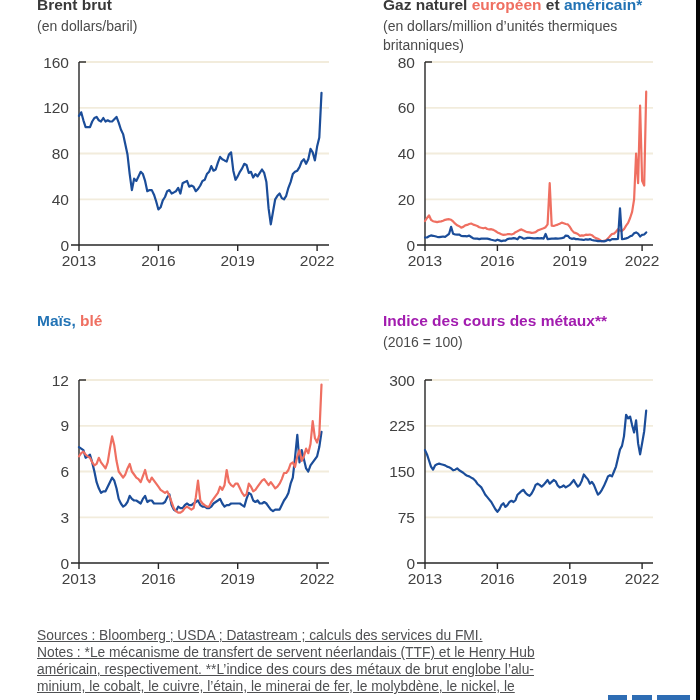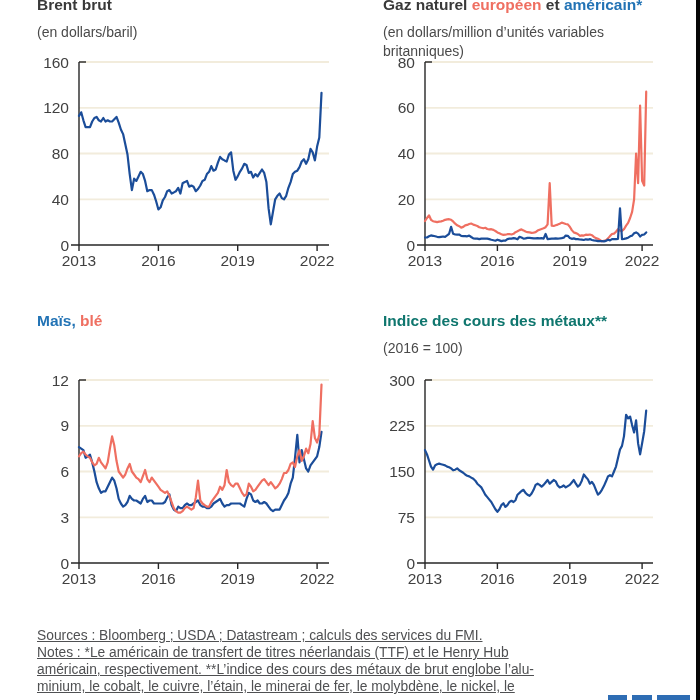--- a/index.html
+++ b/index.html
@@ -6,21 +6,21 @@
   .fig{
     position:relative;width:700px;height:700px;background:#ffffff;
     overflow:hidden;font-family:"Liberation Sans",sans-serif;
   }
   .panel-title{position:absolute;}
   .pt-tl{left:37px;top:-5px;width:300px;}
   .pt-tr{left:383px;top:-5px;width:296px;}
   .pt-bl{left:37px;top:311px;width:300px;}
   .pt-br{left:383px;top:311px;width:310px;}
   .t{font-size:15.5px;font-weight:700;color:#393939;line-height:20px;}
-  .sub{font-size:14px;color:#4a4a4a;line-height:19px;margin-top:8px;}
+  .sub{font-size:14px;color:#4a4a4a;line-height:19px;margin-top:2px;}
   svg.chart{position:absolute;overflow:visible;}
   .ch-tl{left:37px;top:50px;}
   .ch-tr{left:383px;top:50px;}
   .ch-bl{left:37px;top:368px;}
   .ch-br{left:383px;top:368px;}
   svg text.tick{font-family:"Liberation Sans",sans-serif;font-size:15.5px;fill:#414141;}
   .footer{position:absolute;left:37px;top:627px;width:590px;font-size:13.8px;line-height:17px;color:#4f5052;}
   .footer div{white-space:nowrap;text-decoration:underline;}
   .logo{position:absolute;left:608px;top:695px;width:90px;height:5px;}
   .logo i{position:absolute;top:0;height:5px;display:block;}
@@ -38,32 +38,32 @@
     <div class="t">
       <span style="color: rgb(57, 57, 57);">Brent brut</span>
     </div>
     <div class="sub">(en dollars/baril)</div>
   </div>
 
   <div class="panel-title pt-tr">
     <div class="t">
       <span style="color: rgb(57, 57, 57);">Gaz naturel </span><span style="color: rgb(239, 111, 97);">européen</span><span style="color: rgb(57, 57, 57);"> et </span><span style="color: rgb(34, 115, 181);">américain*</span>
     </div>
-    <div class="sub">(en dollars/million d’unités variables britanniques)</div>
+    <div class="sub">(en dollars/million d’unités thermiques britanniques)</div>
   </div>
 
   <div class="panel-title pt-bl">
     <div class="t">
       <span style="color: rgb(34, 115, 181);">Maïs,</span><span style="color: rgb(239, 111, 97); margin-top: 20px;"> blé</span>
     </div>
   </div>
 
   <div class="panel-title pt-br">
     <div class="t">
-      <span style="color: #0f766e;">Indice des cours des métaux**</span>
+      <span style="color: #a21caf;">Indice des cours des métaux**</span>
     </div>
     <div class="sub">(2016 = 100)</div>
   </div>
 
   <svg class="chart ch-tl" width="302" height="222">
       <line x1="42" x2="292" y1="149.3" y2="149.3" stroke="#f2ecdc" stroke-width="1.8"></line>
       <line x1="42" x2="292" y1="103.5" y2="103.5" stroke="#f2ecdc" stroke-width="1.8"></line>
       <line x1="42" x2="292" y1="57.8" y2="57.8" stroke="#f2ecdc" stroke-width="1.8"></line>
       <line x1="42" x2="292" y1="12.0" y2="12.0" stroke="#f2ecdc" stroke-width="1.8"></line>
       <text x="32" y="200.5" text-anchor="end" class="tick">0</text>
@@ -151,21 +151,21 @@
       <text x="114.4" y="216" text-anchor="middle" class="tick">2016</text>
       <line x1="186.8" x2="186.8" y1="195" y2="201" stroke="#262626" stroke-width="1.4"></line>
       <text x="186.8" y="216" text-anchor="middle" class="tick">2019</text>
       <line x1="259.1" x2="259.1" y1="195" y2="201" stroke="#262626" stroke-width="1.4"></line>
       <text x="259.1" y="216" text-anchor="middle" class="tick">2022</text>
       <polyline points="42.0,82.1 44.0,86.4 46.0,92.5 48.0,98.6 50.0,101.7 52.1,97.4 54.1,96.2 56.1,95.6 58.1,96.2 60.1,96.8 62.1,97.4 64.1,98.6 66.1,99.2 68.1,100.4 70.1,102.3 72.2,101.7 74.2,100.4 76.2,102.3 78.2,103.5 80.2,104.7 82.2,106.5 84.2,107.8 86.2,108.4 88.2,109.6 90.3,110.8 92.3,112.7 94.3,115.7 96.3,117.5 98.3,119.4 100.3,123.0 102.3,126.7 104.3,129.1 106.3,131.6 108.3,134.0 110.4,137.7 112.4,141.3 114.4,143.8 116.4,141.3 118.4,137.1 120.4,135.2 122.4,138.9 124.4,137.1 126.4,134.0 128.5,132.8 130.5,134.0 132.5,132.2 134.5,126.7 136.5,124.9 138.5,123.0 140.5,121.8 142.5,124.9 144.5,126.7 146.6,127.9 148.6,125.5 150.6,121.8 152.6,116.9 154.6,115.7 156.6,116.9 158.6,118.7 160.6,116.9 162.6,114.5 164.6,112.0 166.7,115.7 168.7,113.9 170.7,112.0 172.7,113.3 174.7,117.5 176.7,119.4 178.7,118.7 180.7,117.5 182.7,119.4 184.8,118.1 186.8,116.9 188.8,114.5 190.8,112.0 192.8,115.7 194.8,118.7 196.8,116.9 198.8,112.7 200.8,106.5 202.8,109.0 204.9,111.4 206.9,115.7 208.9,113.9 210.9,116.9 212.9,121.8 214.9,126.7 216.9,124.9 218.9,121.8 220.9,118.1 223.0,113.3 225.0,108.4 227.0,107.2 229.0,108.4 231.0,103.5 233.0,98.6 235.0,90.1 237.0,81.5 239.0,77.9 241.0,68.1 243.1,46.8 245.1,50.4 247.1,48.6 249.1,57.1 251.1,64.5 253.1,52.3 255.1,75.4 257.1,86.4 259.1,75.4 261.2,63.2 263.2,42.5" fill="none" stroke="#1b4d99" stroke-width="2.2" stroke-linejoin="round" stroke-linecap="round"></polyline>
     </svg>
 
   <div class="footer">
     <div>Sources : Bloomberg ; USDA ; Datastream ; calculs des services du FMI.</div>
-    <div>Notes : *Le américain de transfert de titres néerlandais (TTF) et le Henry Hub</div>
+    <div>Notes : *Le mécanisme de transfert de servent néerlandais (TTF) et le Henry Hub</div>
     <div>américain, respectivement. **L’indice des cours des métaux de brut englobe l’alu-</div>
     <div>minium, le cobalt, le cuivre, l’étain, le minerai de fer, le molybdène, le nickel, le</div>
   </div>
 
   <div class="logo">
     <i class="s1" style="background: rgb(46, 109, 180);"></i>
     <i class="s2" style="background: rgb(46, 109, 180);"></i>
     <i class="s3" style="background: rgb(46, 109, 180);"></i>
   </div>
 

